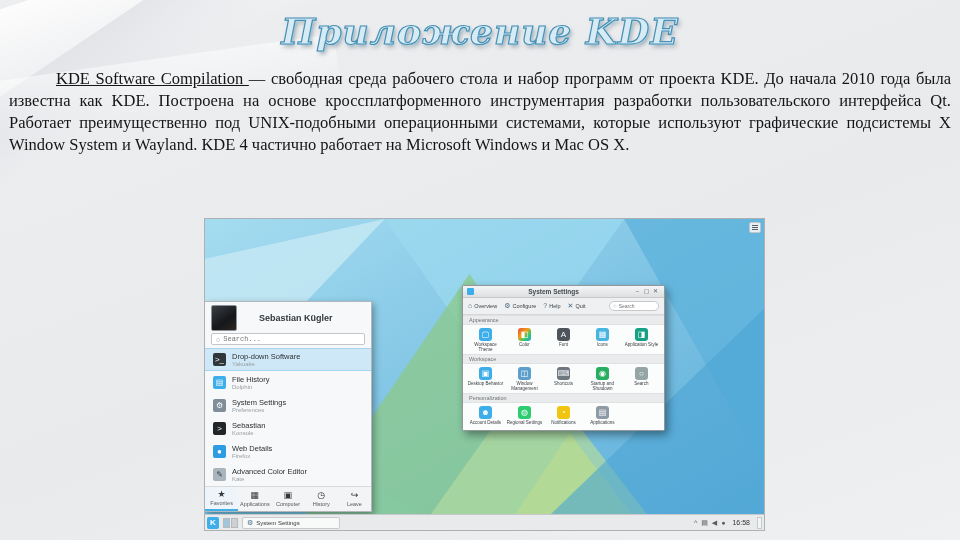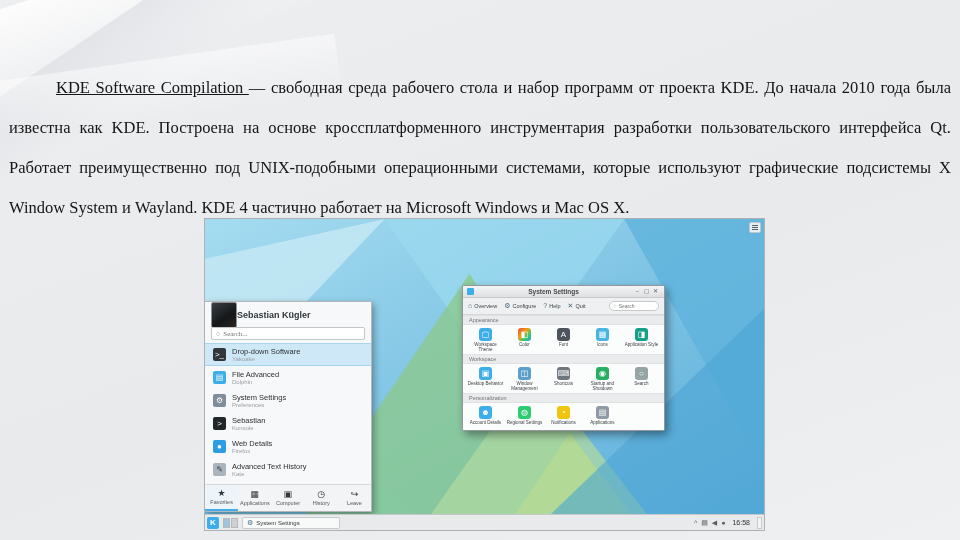--- a/index.html
+++ b/index.html
@@ -17,49 +17,49 @@
   .deco3 { left:-40px; top:60px; width:380px; height:60px; transform:rotate(-8deg);
            background:linear-gradient(rgba(255,255,255,.5), rgba(255,255,255,0)); }
 
   .title { position:absolute; top:10px; left:0; width:100%; text-align:center;
            font-family:"DejaVu Serif", serif; font-style:italic; font-weight:bold;
            font-size:36px; letter-spacing:1px; color:#d7ebf5;
            -webkit-text-stroke:1.2px #4690b5;
            text-shadow:1px 1px 0 #a9cfdf, 2px 3px 4px rgba(90,115,130,.55); }
 
   .body-text { position:absolute; left:9px; right:9px; top:68px;
-               font-size:16.5px; line-height:40px; text-align:justify;
+               font-size:16.5px; line-height:22px; text-align:justify;
                text-indent:47px; color:#151515; }
   .body-lead { text-decoration:underline; }
 
   
   .shot { position:absolute; left:204px; top:218px; width:561px; height:313px;
           border:1px solid #aeb1b4; background:#9fd2ea; }
   .desktop { position:relative; width:100%; height:100%; overflow:hidden;
              font-family:"Liberation Sans", sans-serif; }
   svg.wall { position:absolute; left:0; top:0; width:100%; height:100%; }
 
   .cashew { position:absolute; top:3px; right:3px; width:12px; height:11px;
             background:rgba(243,245,246,.9); border:1px solid #c3c6c8; border-radius:2px;
             display:flex; flex-direction:column; justify-content:center; gap:1px; padding:0 2px; }
   .cashew i { display:block; height:1px; background:#5a5e61; }
 
   
   .kickoff { position:absolute; left:0; top:82px; width:167px; height:211px;
              background:#f7f8f9; border:1px solid #b4b7ba; border-left:none;
              box-shadow:2px 3px 7px rgba(0,0,0,.35); display:flex; flex-direction:column; }
-  .ko-header { height:24px; display:flex; align-items:center; gap:0; padding:3px 6px 1px; }
+  .ko-header { height:30px; display:flex; align-items:center; gap:22px; padding:3px 6px 1px; }
   .avatar { width:26px; height:26px; border-radius:2px;
             background:linear-gradient(145deg,#3a3f46,#15171a 60%,#2c2620); border:1px solid #8d9094; }
   .ko-name { font-size:9px; color:#33383c; font-weight:bold; }
   .ko-search { height:13px; margin:1px 6px 2px; background:#fff; border:1px solid #c4c7ca;
                border-radius:2px; display:flex; align-items:center; padding:0 4px; gap:3px; }
   .ko-search .mag { font-size:7px; color:#8a8e91; line-height:1; }
   .ko-search input { border:none; outline:none; width:100%; font-size:7px; color:#555;
-                     font-family:Liberation Serif, serif; background:transparent; }
+                     font-family:Liberation Mono, monospace; background:transparent; }
   .ko-items { flex:1; padding-top:1px; }
   .ko-item { height:23px; display:flex; align-items:center; gap:6px; padding:0 8px; }
   .ko-item.highlight { background:#cfe8f8; border-top:1px solid #a7d4f0; border-bottom:1px solid #a7d4f0; }
   .ko-ic { width:13px; height:13px; border-radius:2px; color:#fff; font-size:8px; line-height:13px;
            text-align:center; flex:0 0 13px; }
   .ko-txt { display:flex; flex-direction:column; }
   .ko-label { font-size:7.5px; line-height:9px; color:#2c3033; }
   .ko-sub { font-size:6px; line-height:7px; color:#9aa0a4; }
   .ko-tabs { height:27px; border-top:1px solid #d7d9db; display:flex; background:#f3f4f5; }
   .ko-tab { flex:1; display:flex; flex-direction:column; align-items:center; justify-content:center;
@@ -112,20 +112,21 @@
 </style>
 </head>
 <body>
 
 <div class="slide">
 
   <div class="deco deco1"></div>
   <div class="deco deco2"></div>
   <div class="deco deco3"></div>
 
+  <div class="title">Приложение KDE</div>
 
   <p class="body-text"><span class="body-lead">KDE Software Compilation </span><span>— свободная среда рабочего стола и набор программ от проекта KDE. До начала 2010 года была известна как KDE. Построена на основе кроссплатформенного инструментария разработки пользовательского интерфейса Qt. Работает преимущественно под UNIX-подобными операционными системами, которые используют графические подсистемы X Window System и Wayland. KDE 4 частично работает на Microsoft Windows и Mac OS X.</span></p>
 
   <div class="shot">
     <div class="desktop">
 
       <svg class="wall" viewBox="0 0 560 312" preserveAspectRatio="none">
         <defs>
           <linearGradient id="bgGrad" x1="0" y1="0" x2="1" y2="1">
             <stop offset="0" stop-color="#a5dcf0"></stop>
@@ -164,21 +165,21 @@
             <span class="ko-ic" style="background:#31363b">&gt;_</span>
             <span class="ko-txt">
                 <span class="ko-label">Drop-down Software</span>
                 <span class="ko-sub">Yakuake</span>
               </span>
           </div>
 
           <div class="ko-item">
             <span class="ko-ic" style="background:#3daee9">▤</span>
             <span class="ko-txt">
-                <span class="ko-label">File Advanced</span>
+                <span class="ko-label">File History</span>
                 <span class="ko-sub">Dolphin</span>
               </span>
           </div>
 
           <div class="ko-item">
             <span class="ko-ic" style="background:#7f8c99">⚙</span>
             <span class="ko-txt">
                 <span class="ko-label">System Settings</span>
                 <span class="ko-sub">Preferences</span>
               </span>
@@ -196,21 +197,21 @@
             <span class="ko-ic" style="background:#2d9ce2">●</span>
             <span class="ko-txt">
                 <span class="ko-label">Web Details</span>
                 <span class="ko-sub">Firefox</span>
               </span>
           </div>
 
           <div class="ko-item">
             <span class="ko-ic" style="background:#aab4bc;color:#41464a">✎</span>
             <span class="ko-txt">
-                <span class="ko-label">Advanced Text History</span>
+                <span class="ko-label">Advanced Color Editor</span>
                 <span class="ko-sub">Kate</span>
               </span>
           </div>
 
         </div>
         <div class="ko-tabs">
           <div class="ko-tab active">
             <span class="g">★</span>
             <span>Favorites</span>
           </div>

